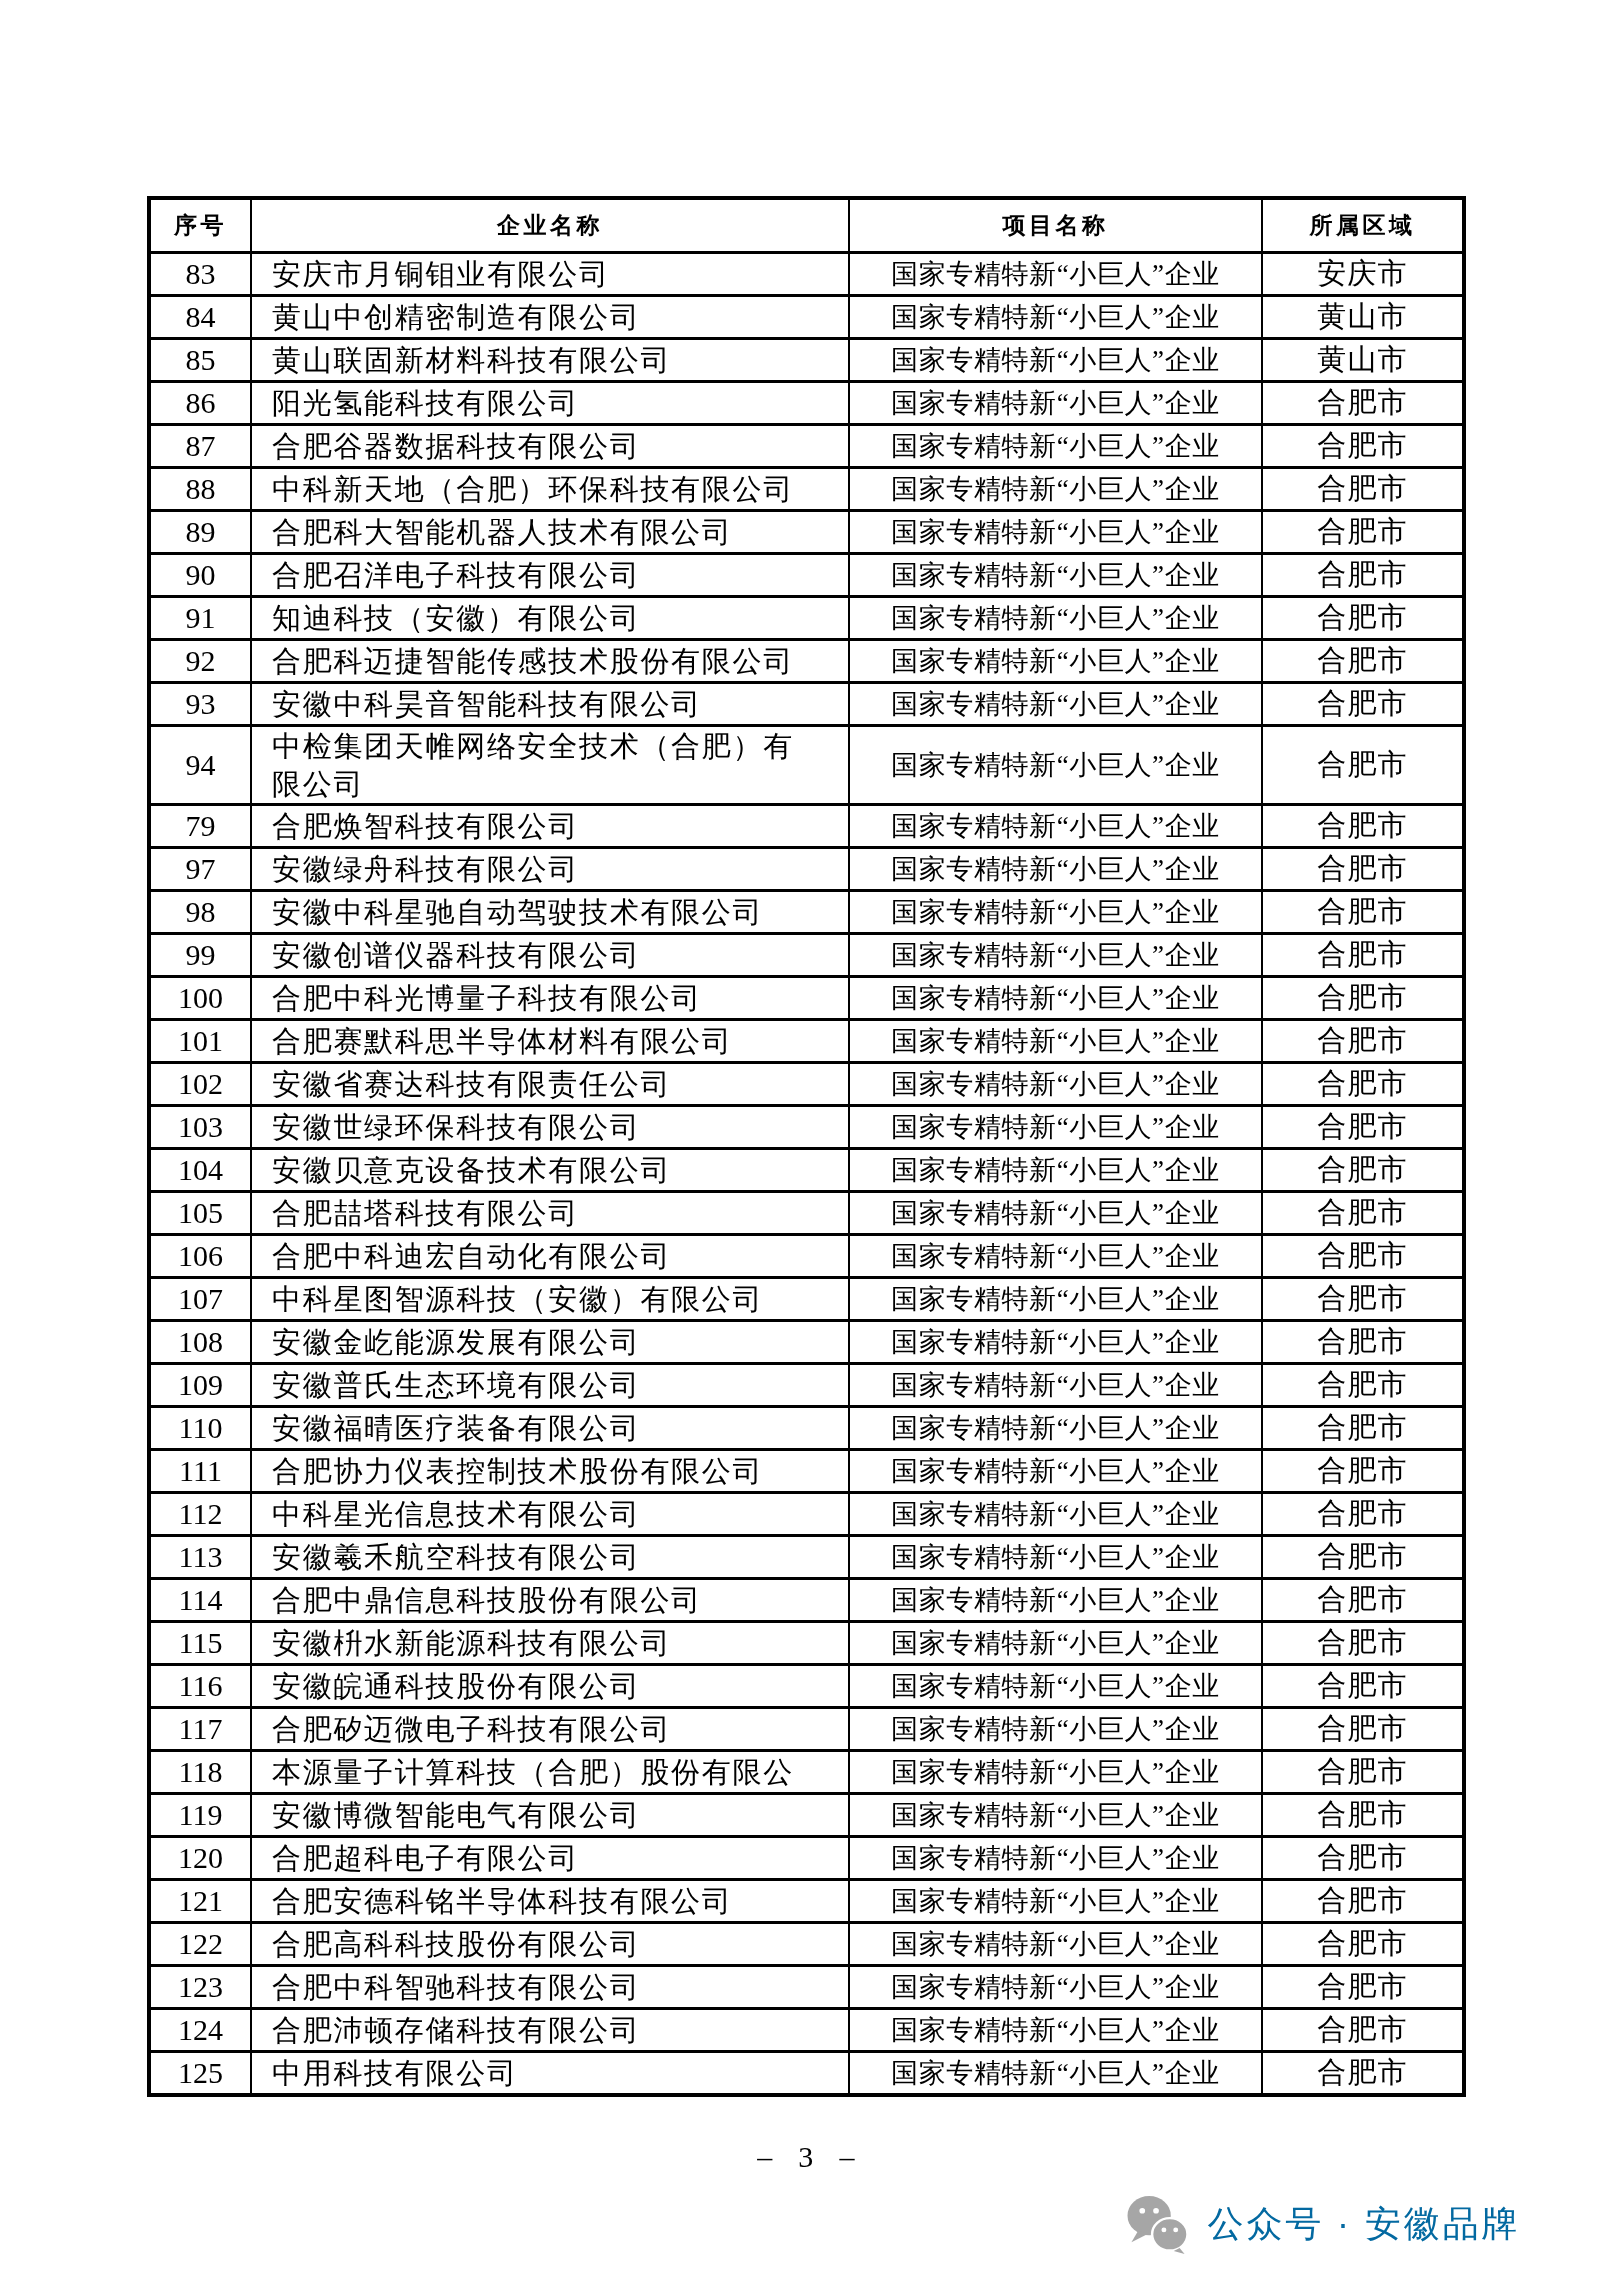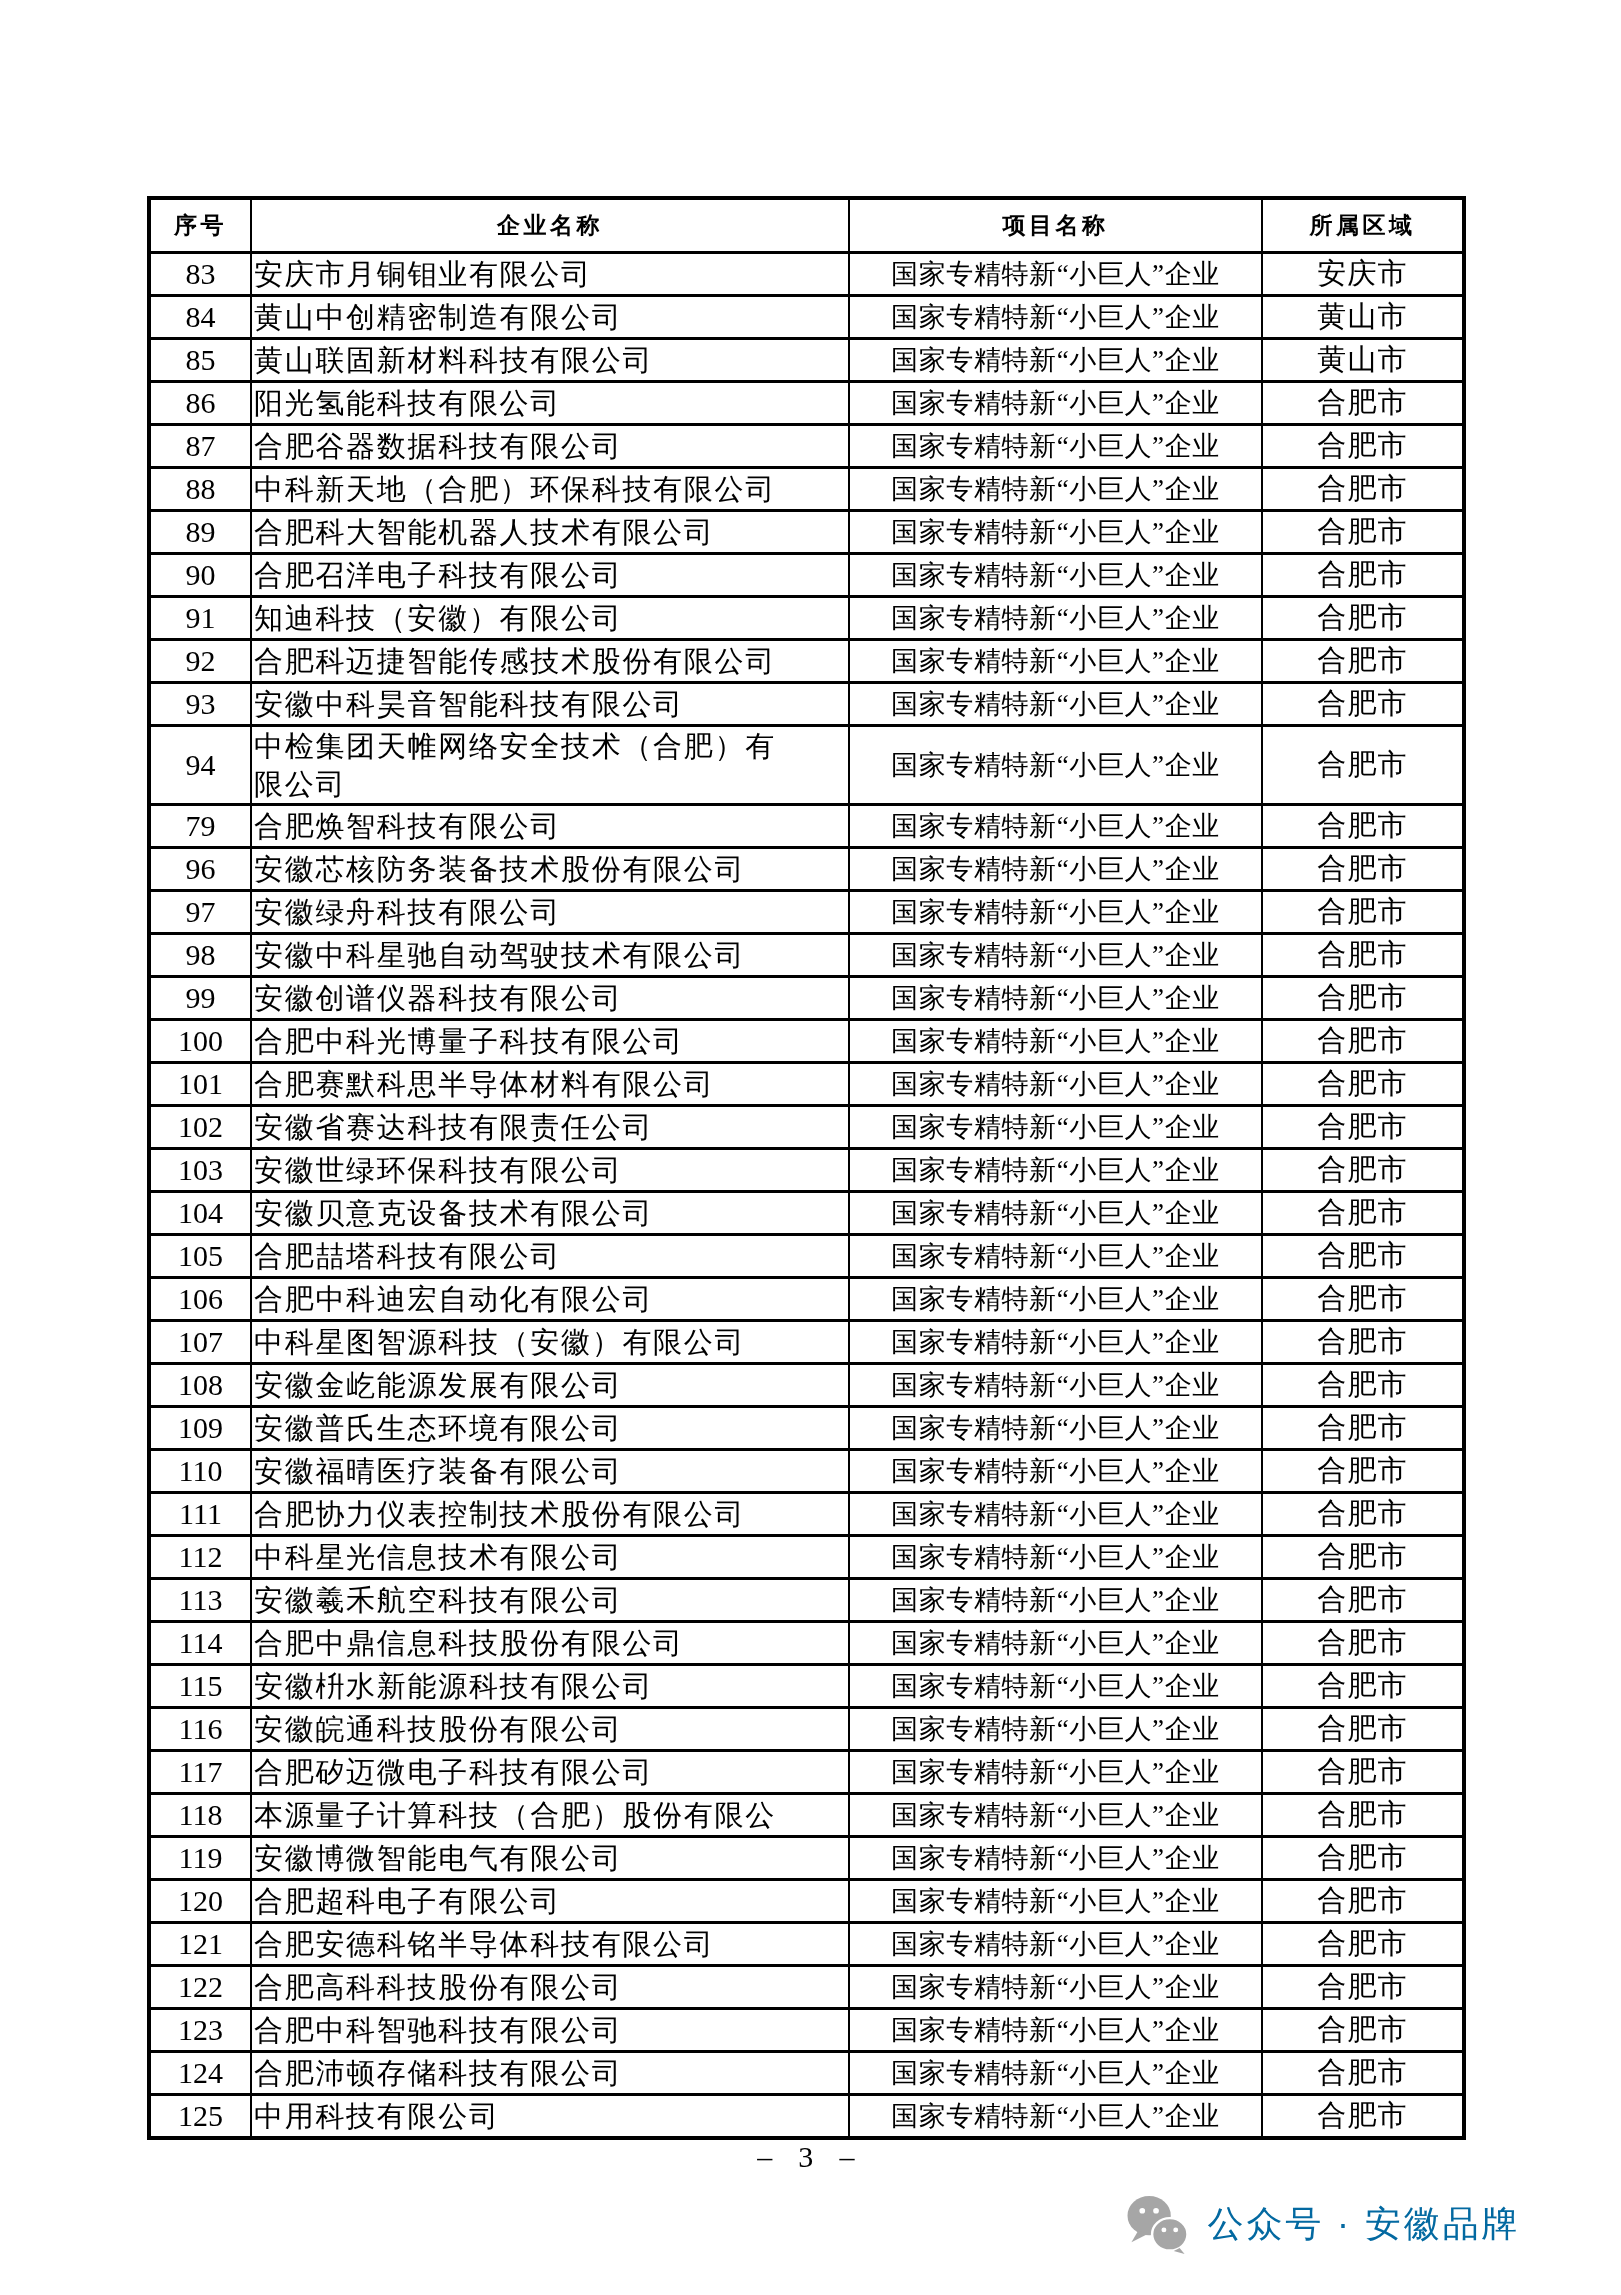--- a/index.html
+++ b/index.html
@@ -41,21 +41,21 @@
     padding: 0;
   }
   tbody tr { height: 42px; }
   td { padding: 0; }
   td.cell-no {
     text-align: center;
     font-size: 30px;
   }
   td.cell-company {
     text-align: left;
-    padding-left: 2px;
+    padding-left: 20px;
     padding-right: 4.7px;
     font-size: 29px;
     letter-spacing: 1.7px;
     line-height: 38px;
     white-space: pre-line;
   }
   td.cell-project {
     text-align: center;
     font-size: 27px;
     letter-spacing: 0.6px;
@@ -197,26 +197,20 @@
       <td class="cell-region">合肥市</td>
     </tr>
 
     <tr>
       <td class="cell-no">79</td>
       <td class="cell-company">合肥焕智科技有限公司</td>
       <td class="cell-project">国家专精特新“小巨人”企业</td>
       <td class="cell-region">合肥市</td>
     </tr>
 
-    <tr>
-      <td class="cell-no">96</td>
-      <td class="cell-company">安徽芯核防务装备技术股份有限公司</td>
-      <td class="cell-project">国家专精特新“小巨人”企业</td>
-      <td class="cell-region">合肥市</td>
-    </tr>
 
     <tr>
       <td class="cell-no">97</td>
       <td class="cell-company">安徽绿舟科技有限公司</td>
       <td class="cell-project">国家专精特新“小巨人”企业</td>
       <td class="cell-region">合肥市</td>
     </tr>
 
     <tr>
       <td class="cell-no">98</td>

